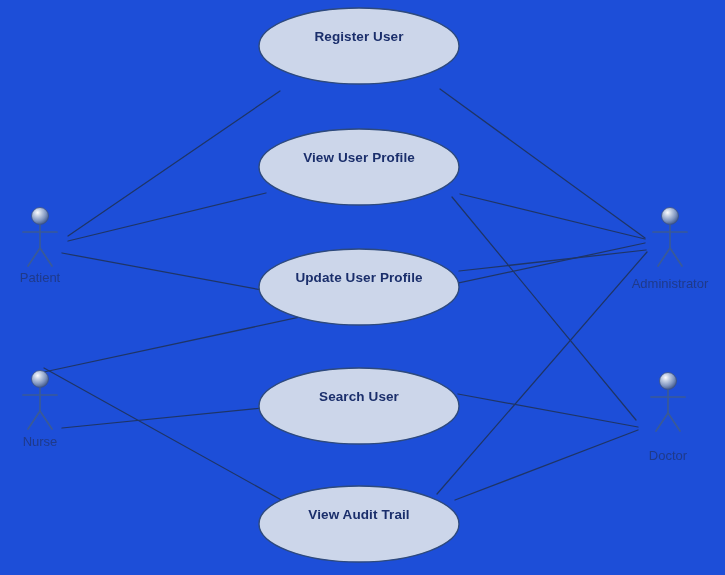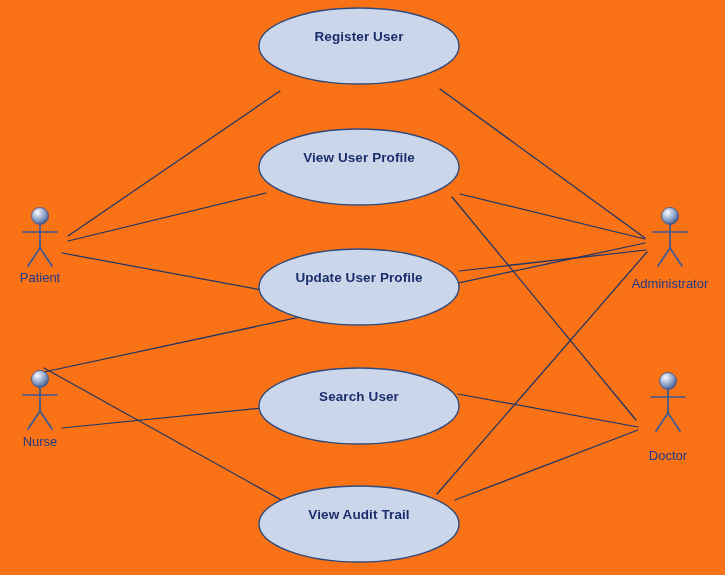--- a/index.html
+++ b/index.html
@@ -8,21 +8,21 @@
     padding: 0;
     background: #ffffff;
   }
   body {
     font-family: "Liberation Sans", sans-serif;
   }
   #diagram-root {
     position: relative;
     width: 725px;
     height: 575px;
-    background: #f97316;
+    background: #1d4ed8;
     overflow: hidden;
   }
   #uml-svg {
     position: absolute;
     top: 0;
     left: 0;
     width: 725px;
     height: 575px;
     display: block;
   }

